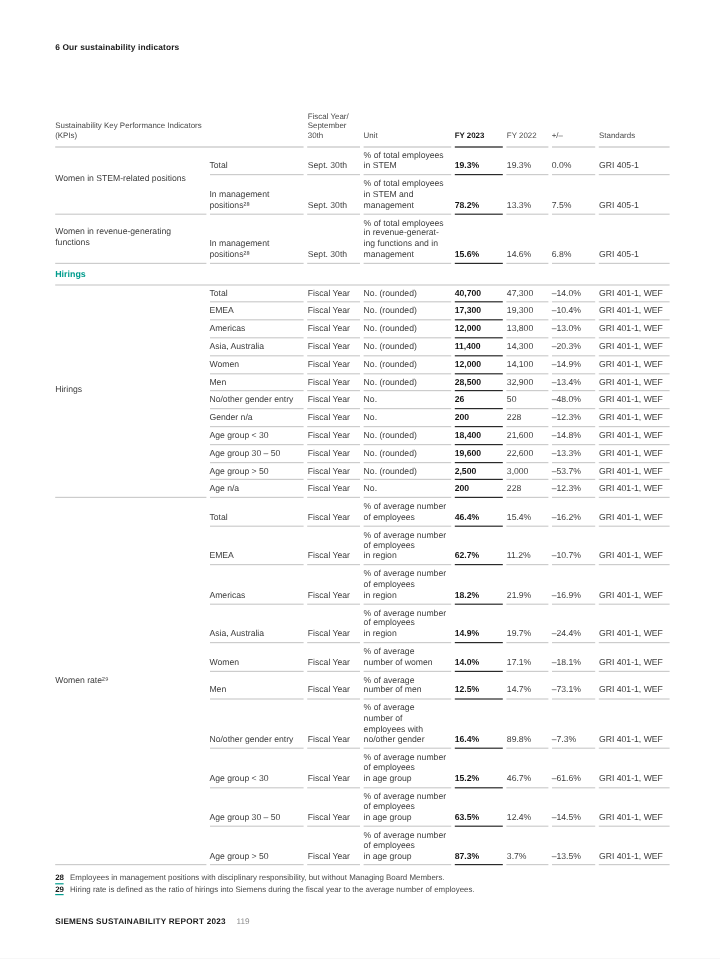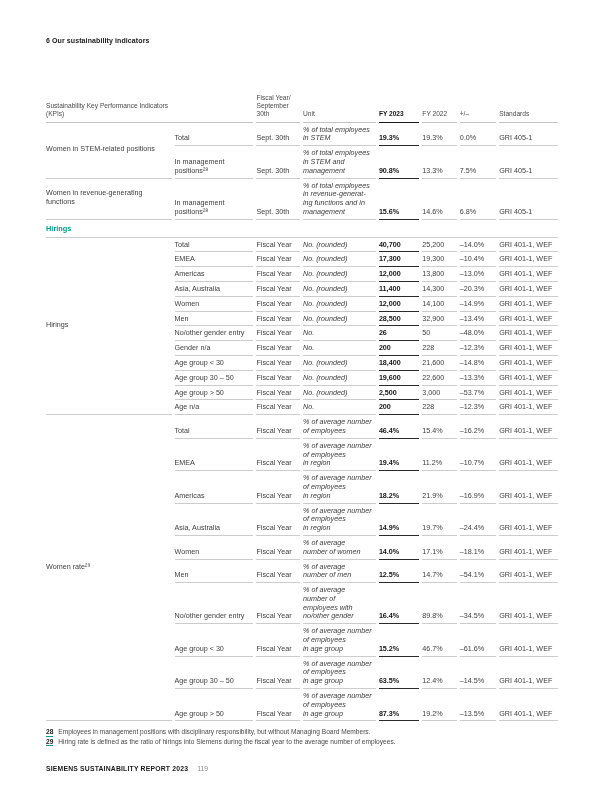--- a/index.html
+++ b/index.html
@@ -24,21 +24,21 @@
     border-bottom:1px solid #c4c4c4;
     padding:8px 0 3px 0; white-space:pre-line;
   }
   th.fy23 { font-weight:bold; color:#141414; border-bottom:1.6px solid #1a1a1a; }
   td {
     font-size:7.2px; line-height:8.8px; vertical-align:bottom;
     border-bottom:1px solid #cccccc; padding:3px 0 2px 0;
     overflow:visible;
   }
   td.kpi-label { vertical-align:middle; padding-bottom:4px; }
-  td.unit { white-space:pre;font-style:italic; }
+  td.unit { white-space:pre; }
   td.fy23 { font-weight:bold; color:#141414; border-bottom:1.4px solid #2a2a2a; }
   tr.section-row td {
     color:var(--teal); font-weight:bold; font-size:7.4px;
     padding:5px 0 3px 0; border-bottom:1px solid #cccccc;
   }
   .footnotes { position:absolute; top:727px; left:46px; right:44px; }
   .footnote { font-size:6.6px; line-height:9.6px; color:#4a4a4a; }
   .fn-num {
     font-weight:bold; color:#1a1a1a; margin-right:5px;
     border-bottom:1.2px solid var(--teal); padding-bottom:0.5px;
@@ -89,21 +89,21 @@
           <td>19.3%</td>
           <td>0.0%</td>
           <td>GRI 405-1</td>
         </tr>
         <tr>
           <td>In management positions²⁸</td>
           <td>Sept. 30th</td>
           <td class="unit">% of total employees
 in STEM and
 management</td>
-          <td class="fy23">90.8%</td>
+          <td class="fy23">78.2%</td>
           <td>13.3%</td>
           <td>7.5%</td>
           <td>GRI 405-1</td>
         </tr>
         <tr>
           <td class="kpi-label" rowspan="1">Women in revenue-generating functions</td>
           <td>In management positions²⁸</td>
           <td>Sept. 30th</td>
           <td class="unit">% of total employees
 in revenue-generat-
@@ -116,21 +116,21 @@
         </tr>
         <tr class="section-row">
           <td colspan="8">Hirings</td>
         </tr>
         <tr>
           <td class="kpi-label" rowspan="12">Hirings</td>
           <td>Total</td>
           <td>Fiscal Year</td>
           <td class="unit">No. (rounded)</td>
           <td class="fy23">40,700</td>
-          <td>25,200</td>
+          <td>47,300</td>
           <td>–14.0%</td>
           <td>GRI 401-1, WEF</td>
         </tr>
         <tr>
           <td>EMEA</td>
           <td>Fiscal Year</td>
           <td class="unit">No. (rounded)</td>
           <td class="fy23">17,300</td>
           <td>19,300</td>
           <td>–10.4%</td>
@@ -236,21 +236,21 @@
           <td>15.4%</td>
           <td>–16.2%</td>
           <td>GRI 401-1, WEF</td>
         </tr>
         <tr>
           <td>EMEA</td>
           <td>Fiscal Year</td>
           <td class="unit">% of average number
 of employees
 in region</td>
-          <td class="fy23">19.4%</td>
+          <td class="fy23">62.7%</td>
           <td>11.2%</td>
           <td>–10.7%</td>
           <td>GRI 401-1, WEF</td>
         </tr>
         <tr>
           <td>Americas</td>
           <td>Fiscal Year</td>
           <td class="unit">% of average number
 of employees
 in region</td>
@@ -280,33 +280,33 @@
           <td>–18.1%</td>
           <td>GRI 401-1, WEF</td>
         </tr>
         <tr>
           <td>Men</td>
           <td>Fiscal Year</td>
           <td class="unit">% of average
 number of men</td>
           <td class="fy23">12.5%</td>
           <td>14.7%</td>
-          <td>–54.1%</td>
+          <td>–73.1%</td>
           <td>GRI 401-1, WEF</td>
         </tr>
         <tr>
           <td>No/other gender entry</td>
           <td>Fiscal Year</td>
           <td class="unit">% of average
 number of
 employees with
 no/other gender</td>
           <td class="fy23">16.4%</td>
           <td>89.8%</td>
-          <td>–34.5%</td>
+          <td>–7.3%</td>
           <td>GRI 401-1, WEF</td>
         </tr>
         <tr>
           <td>Age group &lt; 30</td>
           <td>Fiscal Year</td>
           <td class="unit">% of average number
 of employees
 in age group</td>
           <td class="fy23">15.2%</td>
           <td>46.7%</td>
@@ -324,21 +324,21 @@
           <td>–14.5%</td>
           <td>GRI 401-1, WEF</td>
         </tr>
         <tr>
           <td>Age group &gt; 50</td>
           <td>Fiscal Year</td>
           <td class="unit">% of average number
 of employees
 in age group</td>
           <td class="fy23">87.3%</td>
-          <td>19.2%</td>
+          <td>3.7%</td>
           <td>–13.5%</td>
           <td>GRI 401-1, WEF</td>
         </tr>
       </tbody>
   </table>
 
   <div class="footnotes">
     <div class="footnote">
       <span class="fn-num">28</span><span>Employees in management positions with disciplinary responsibility, but without Managing Board Members.</span>
     </div>

